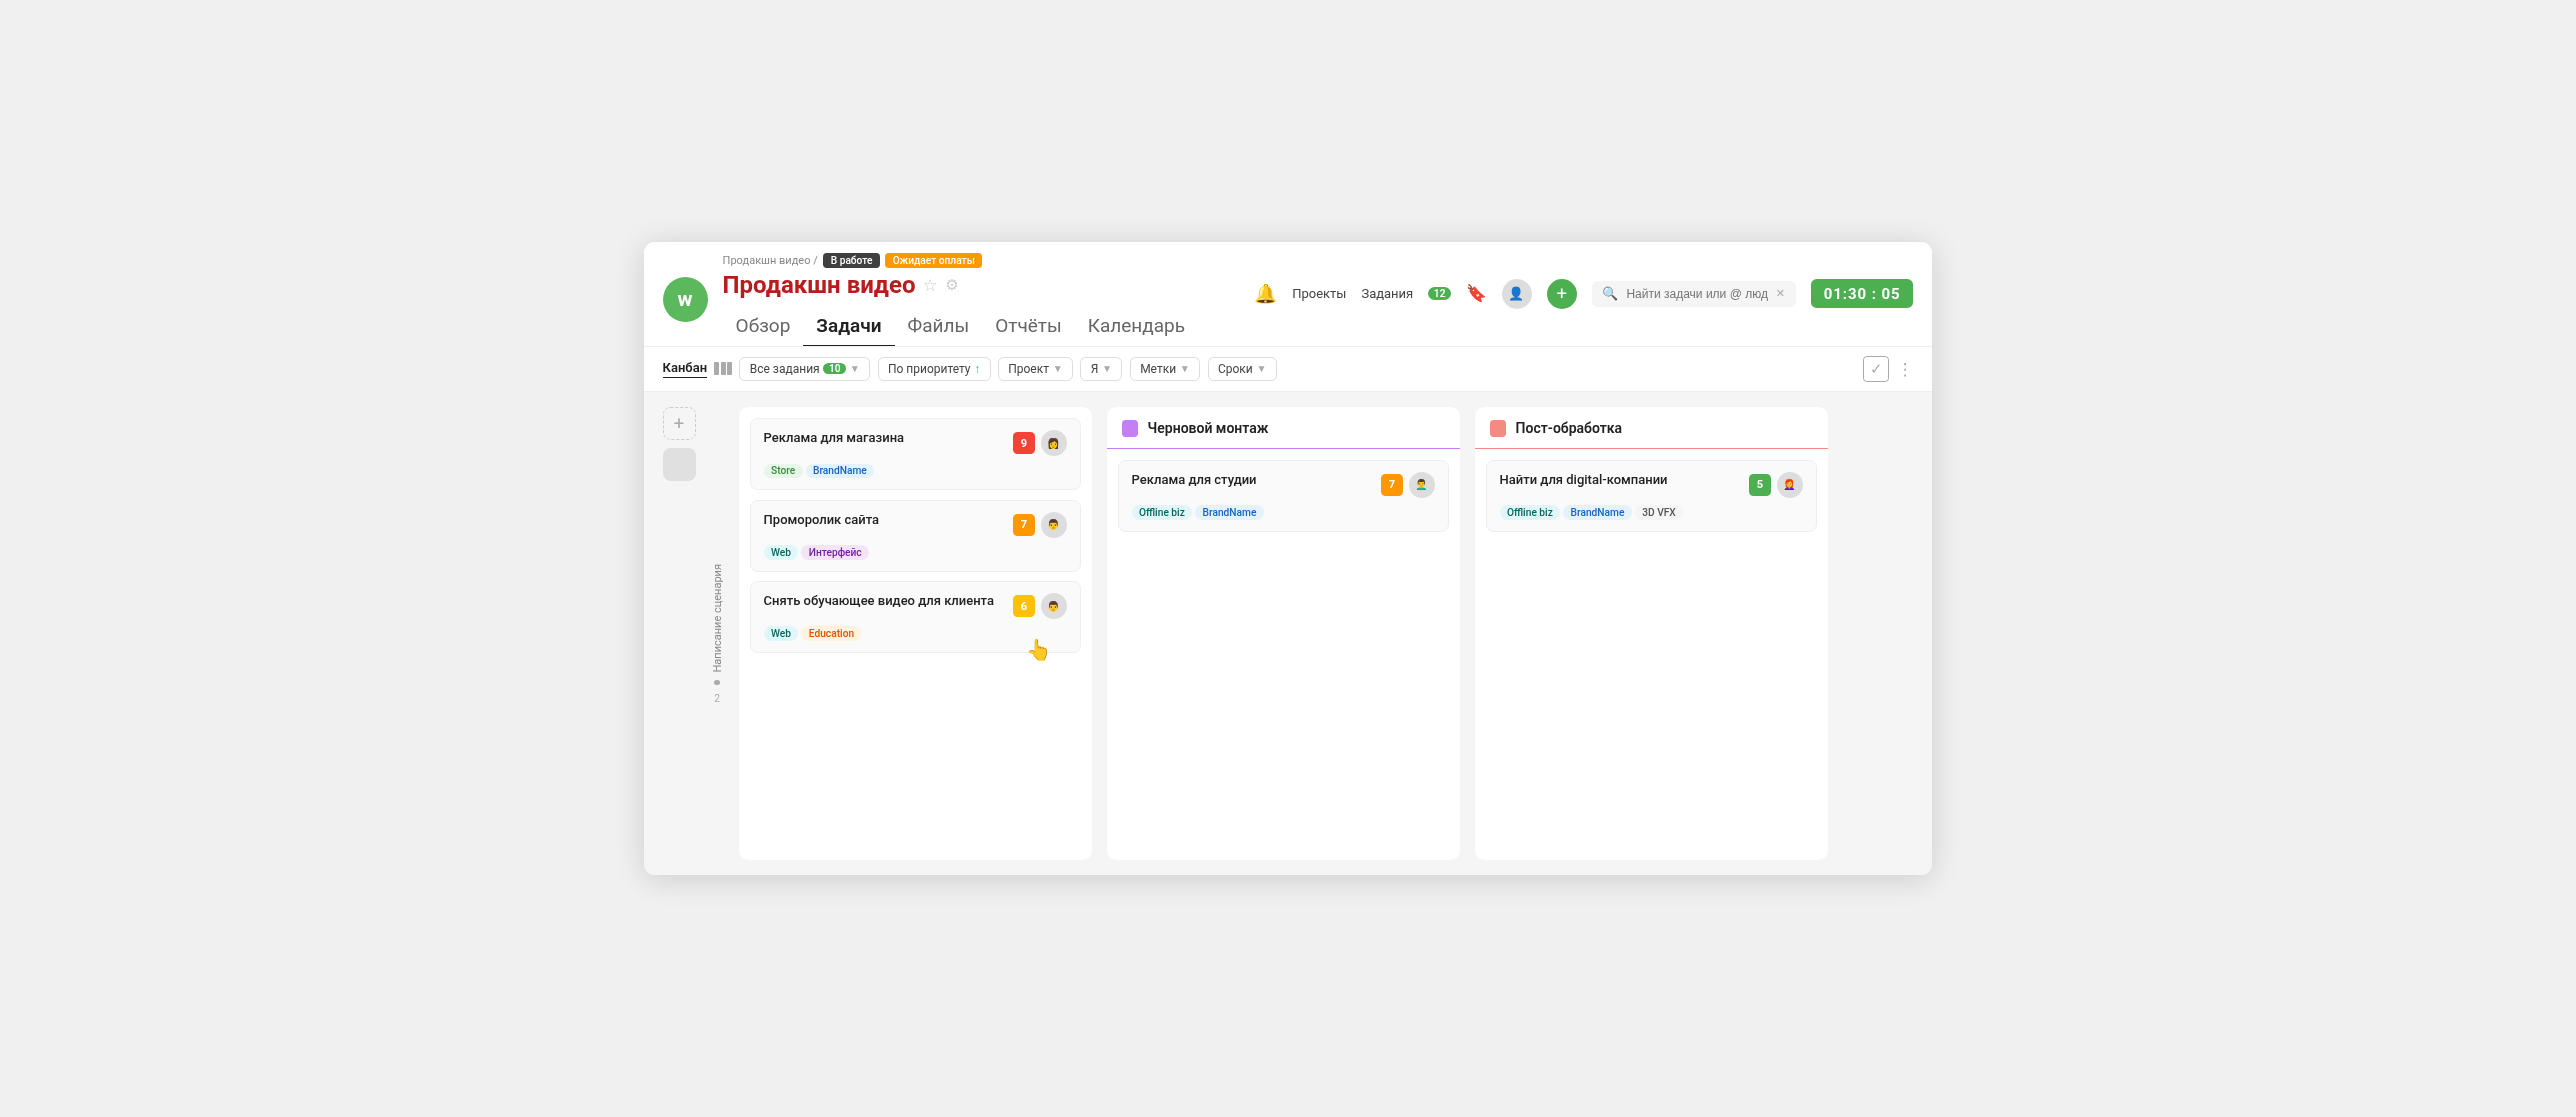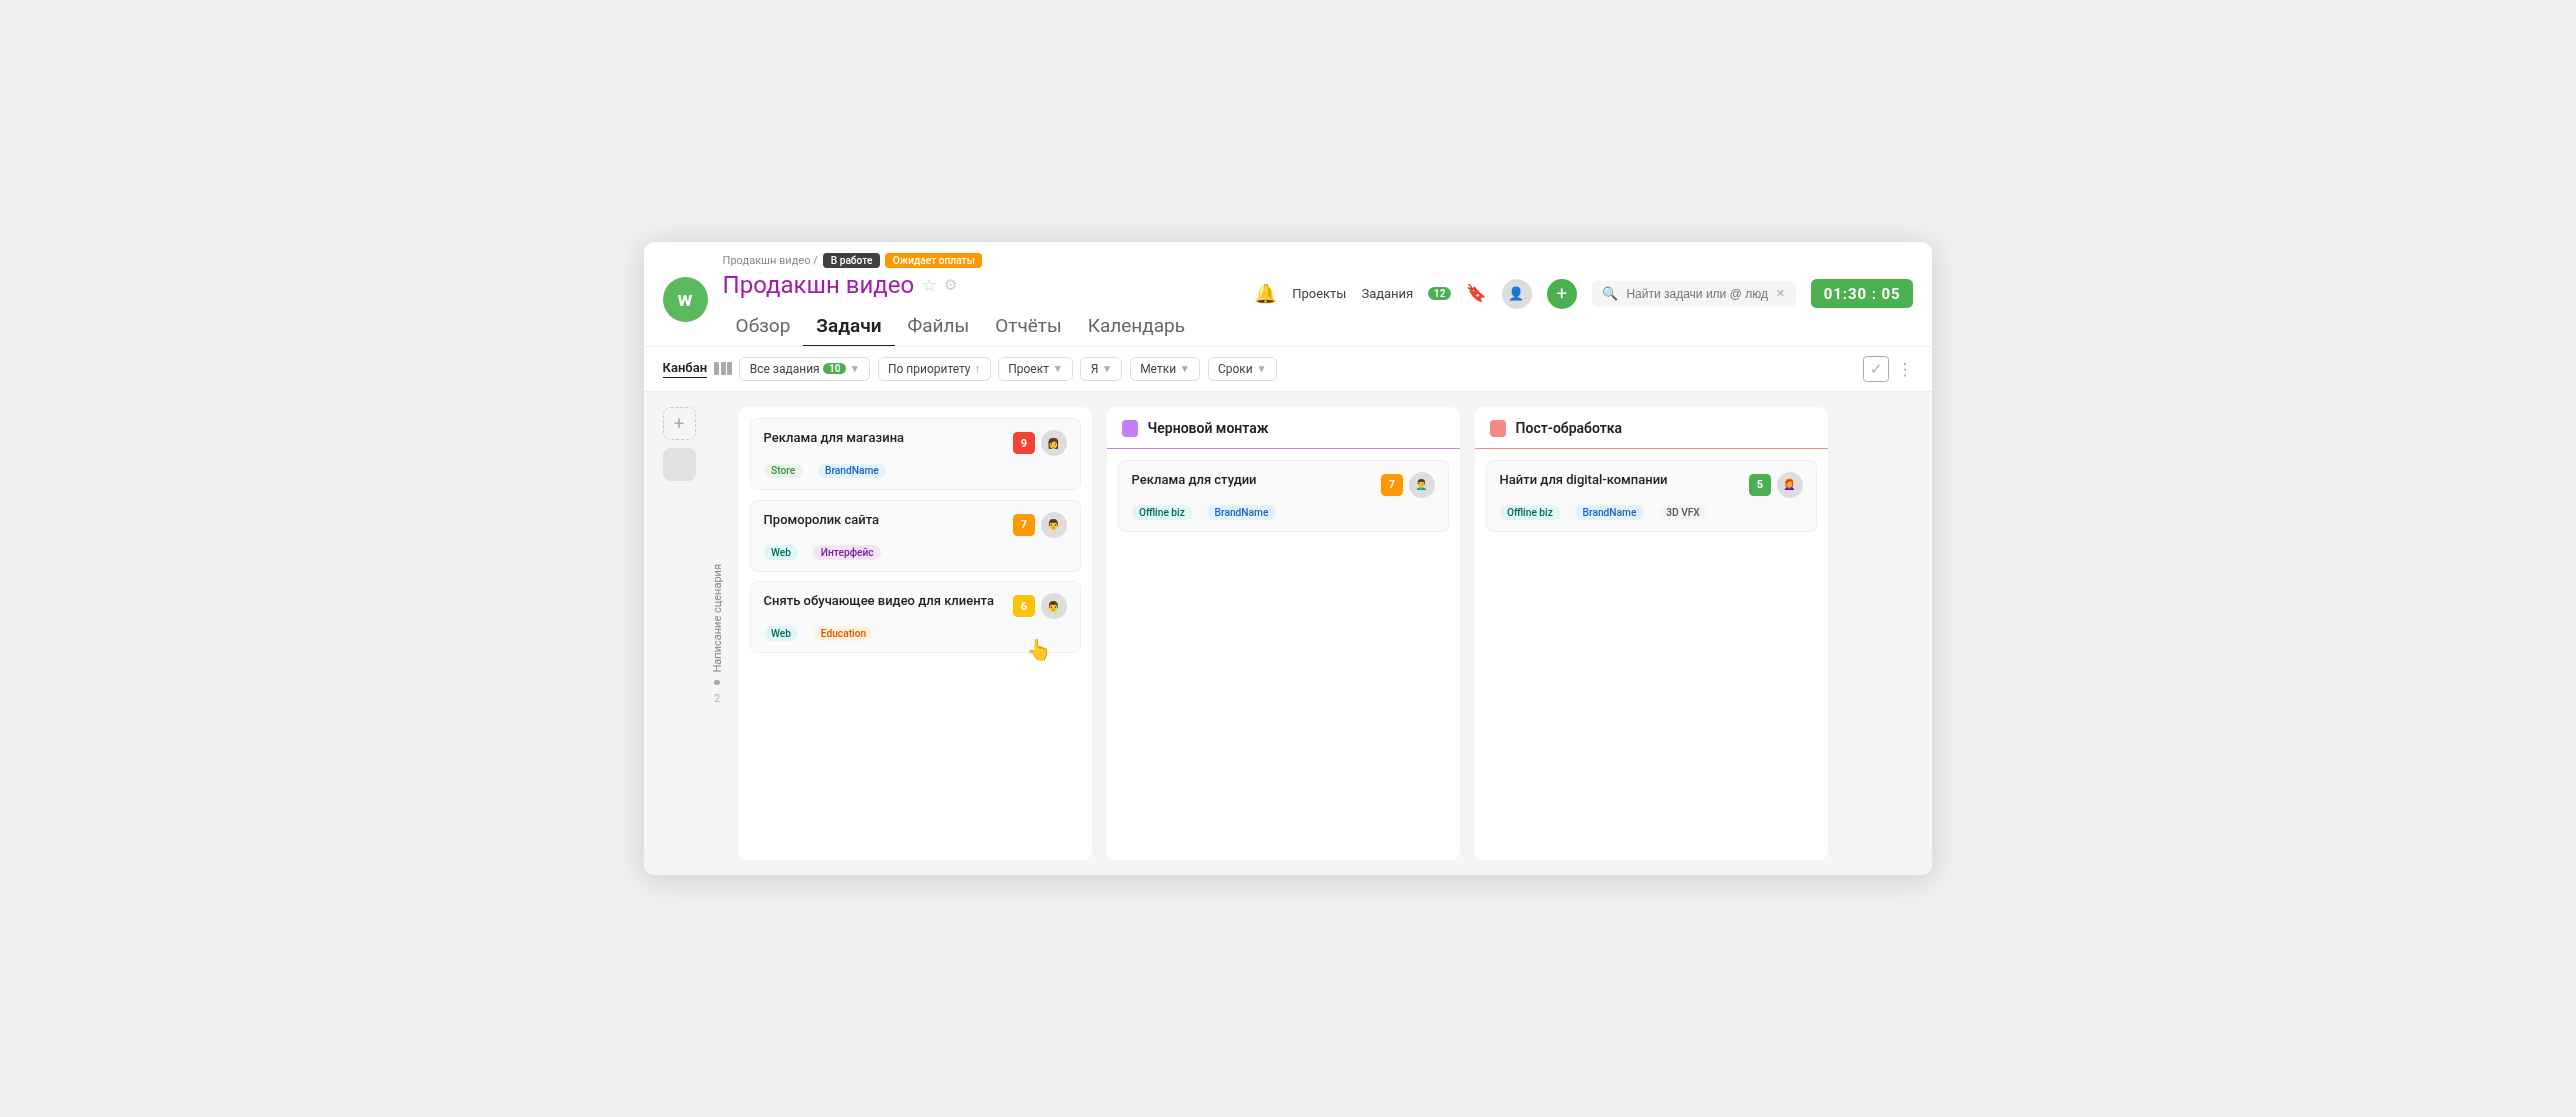--- a/index.html
+++ b/index.html
@@ -62,22 +62,22 @@
     }
     .badge-green { background: #404040; color: white; }
     .badge-orange { background: #ff9800; color: white; }
     .title-row {
       display: flex;
       align-items: center;
       gap: 7.4px;
     }
     .page-title {
       font-size: 24px;
-      font-weight: 400;
-      color: #a21caf;
+      font-weight: 700;
+      color: #b91c1c;
     }
     .star-icon { color: #ccc; font-size: 16.7px; }
     .gear-icon { color: #ccc; font-size: 15px; }
     .nav-tabs {
       display: flex;
       align-items: flex-end;
       gap: 0;
       margin-top: 7.4px;
     }
     .nav-tab {
@@ -372,21 +372,21 @@
       overflow: hidden;
       display: flex;
       align-items: center;
       justify-content: center;
       font-size: 10.2px;
       color: #888;
     }
     .card-tags {
       display: flex;
       flex-wrap: wrap;
-      gap: 15px;
+      gap: 3px;
     }
     .tag {
       padding: 1.9px 7.4px;
       border-radius: 9.3px;
       font-size: 10.2px;
       font-weight: 500;
     }
     .tag-green { background: #e8f5e9; color: #388e3c; }
     .tag-blue { background: #e3f2fd; color: #1565c0; }
     .tag-purple { background: #f3e5f5; color: #7b1fa2; }

